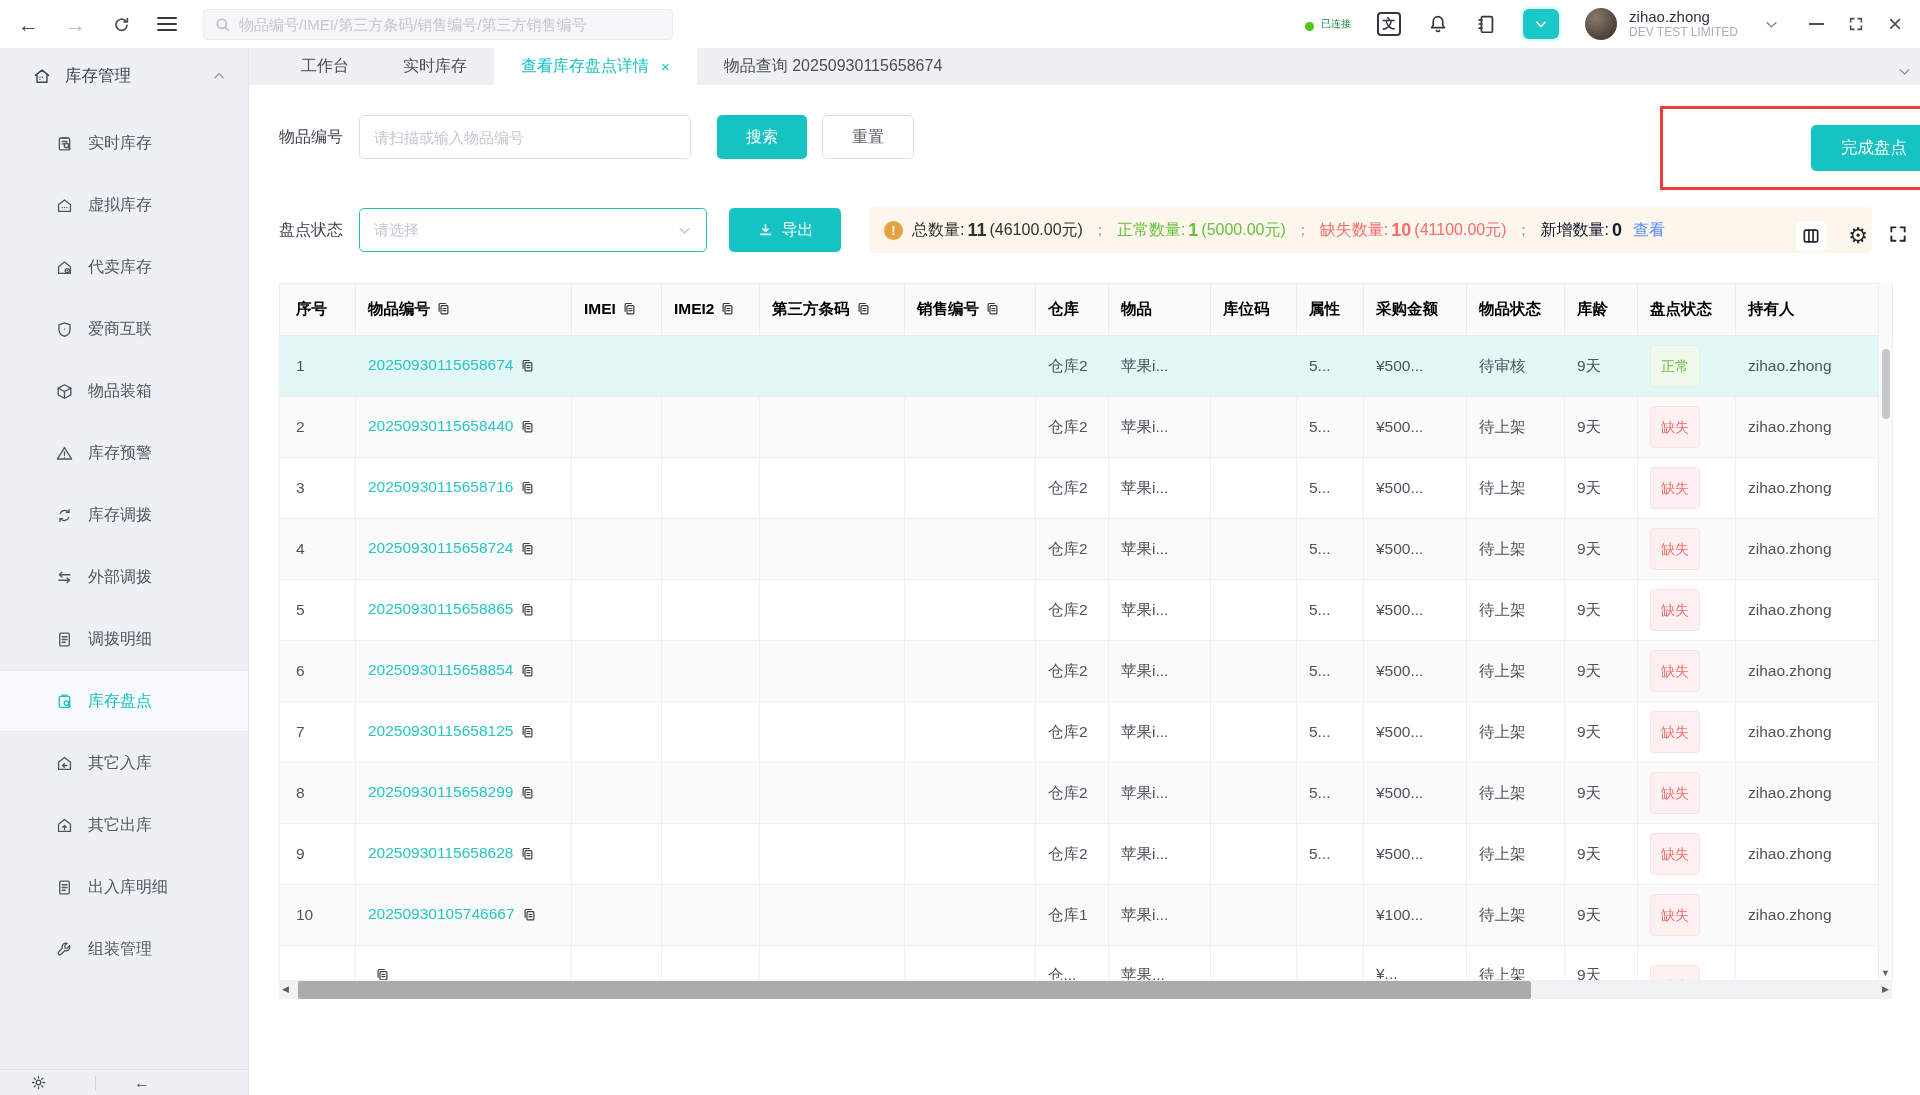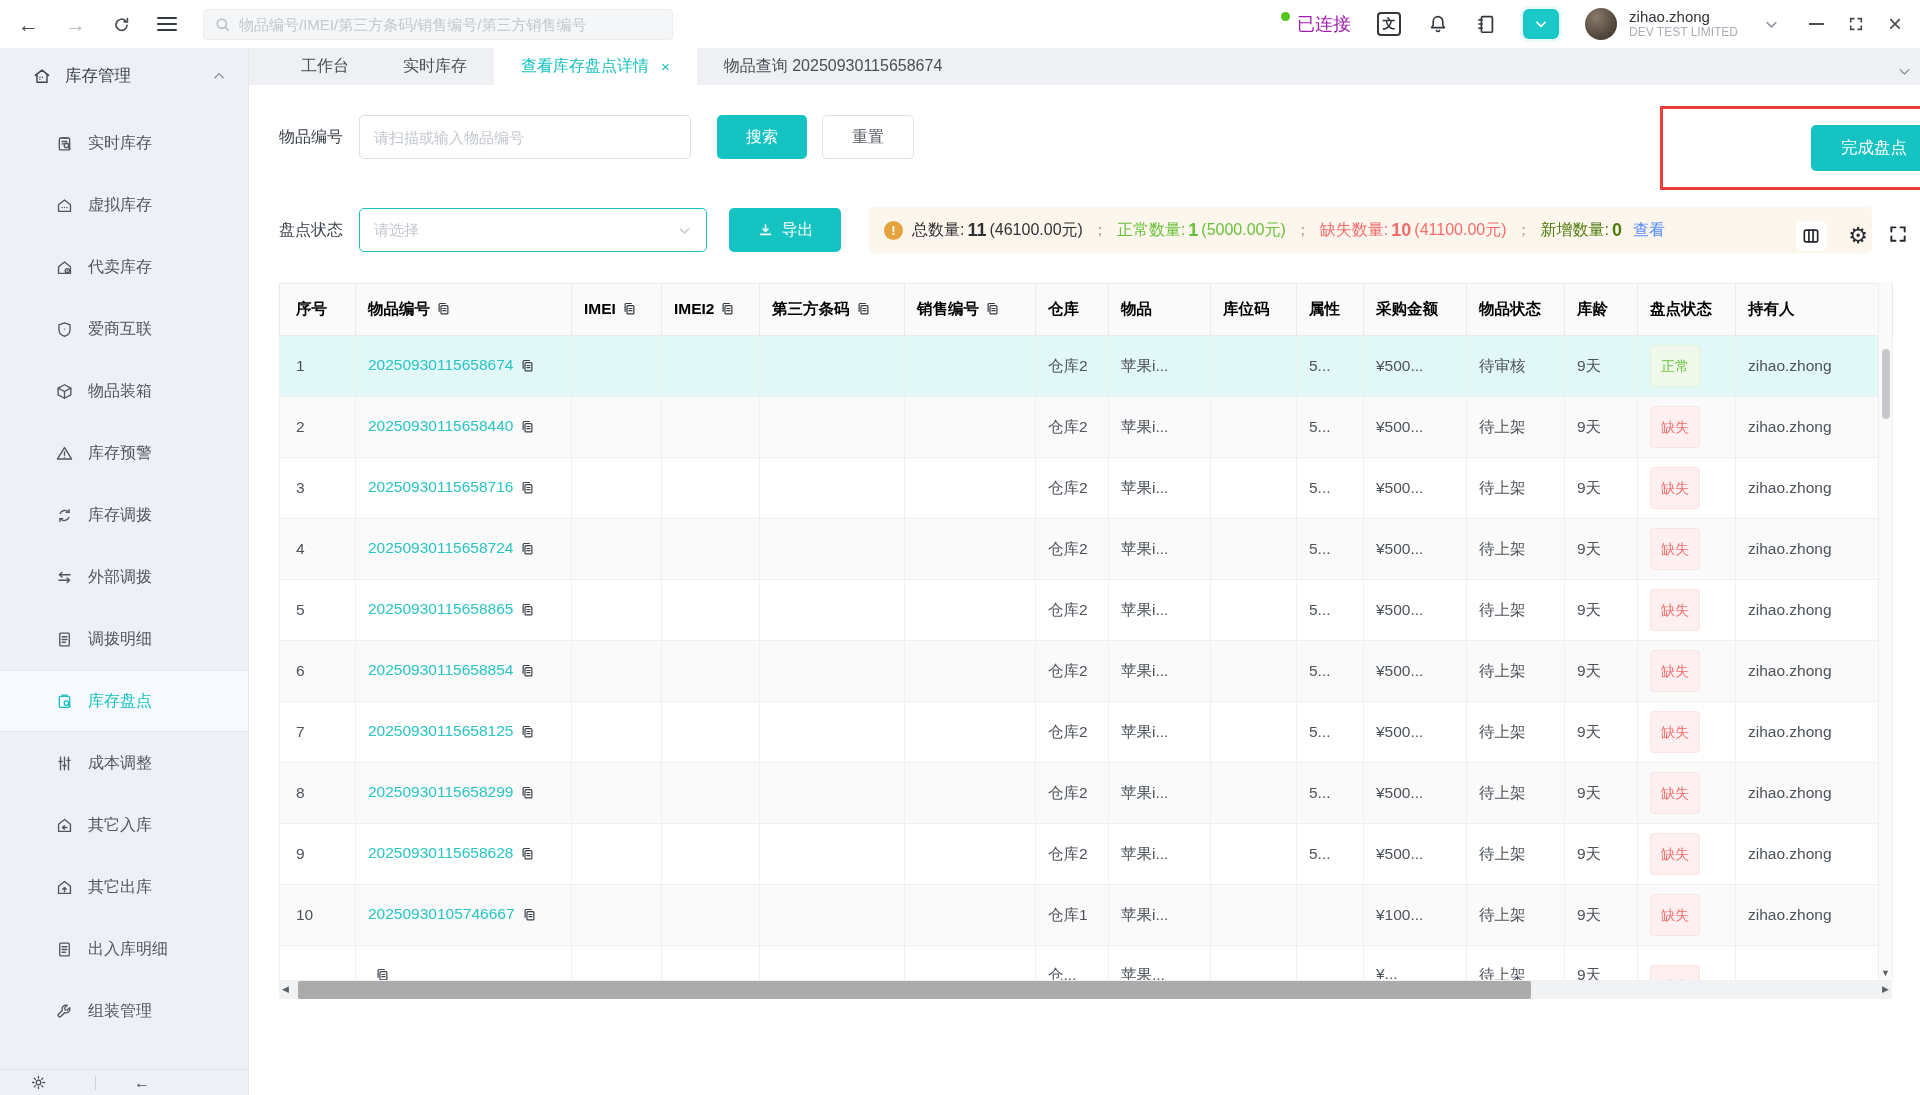--- a/index.html
+++ b/index.html
@@ -13,21 +13,21 @@
   .nav-ic svg { display:block; }
   .burger { width:20px; margin-right:26px; cursor:pointer; }
   .burger i { display:block; height:2.6px; background:#33383d; border-radius:2px; margin:3.4px 0; }
   .global-search { width:470px; height:31px; background:#f5f6f7; border:1px solid #ececec; border-radius:4px;
     display:flex; align-items:center; padding:0 10px; color:#c0c4cc; }
   .global-search svg { margin-right:8px; flex:none; }
   .global-search input { border:none; outline:none; background:transparent; width:100%; font-size:15px; color:#606266;
     font-family:inherit; }
   .global-search input::placeholder { color:#c3c7cf; }
   .tb-right { margin-left:auto; display:flex; align-items:center; gap:26px; }
-  .conn { display:flex; align-items:flex-start; gap:7px; font-size:18px; color:#a21caf; }
+  .conn { display:flex; align-items:flex-end; gap:7px; font-size:10px; color:#15803d; }
   .conn .dot { width:9px; height:9px; border-radius:50%; background:#52c41a; }
   .tb-ic { color:#33383d; cursor:pointer; display:flex; align-items:center; }
   .lang-box { width:24px; height:24px; border:2px solid #33383d; border-radius:4px; font-size:13px; font-weight:bold;
     display:flex; align-items:center; justify-content:center; color:#33383d; }
   .teal-chip { width:36px; height:30px; border-radius:6px; background:#1bc8c8; box-shadow:0 0 0 3px #eafafa;
     display:flex; align-items:center; justify-content:center; cursor:pointer; }
   .avatar { width:32px; height:32px; border-radius:50%; background:radial-gradient(circle at 35% 30%,#8a7a6a,#4c4238 70%); }
   .user-block { line-height:1.15; margin-left:-14px; }
   .user-name { font-size:15px; color:#2e3338; }
   .user-org { font-size:12px; color:#a9adb5; }
@@ -86,21 +86,21 @@
     align-items:center; justify-content:center; gap:8px; }
 
   .alertbar { margin-left:28px; margin-right:48px; flex:1; height:46px; background:#fdf6ec; border-radius:5px;
     display:flex; align-items:center; padding:0 15px; font-size:16px; color:#303133; white-space:nowrap; overflow:hidden; }
   .warn-ic { width:19px; height:19px; border-radius:50%; background:#e6a23c; color:#fff; font-size:13px; font-weight:bold;
     display:inline-flex; align-items:center; justify-content:center; margin-right:9px; flex:none; }
   .alertbar b { font-size:18px; margin:0 3px; }
   .seg-sep { color:#9aa0a8; margin:0 9px; }
   .seg-normal { color:#67c23a; }
   .seg-missing { color:#f56c6c; }
-  .seg-added { color:#4d7c0f; }
+  .seg-added { color:#0f172a; }
   .view-link { color:#5b8ff9; margin-left:8px; cursor:pointer; }
 
   .tool-ics { position:absolute; top:136px; right:0; width:130px; height:30px; z-index:3; }
   .ic-density { position:absolute; right:94px; top:0; width:30px; height:30px; background:#fff; border-radius:5px;
     display:flex; align-items:center; justify-content:center; color:#23282e; cursor:pointer; }
   .ic-gear { position:absolute; right:52px; top:1px; font-size:22px; color:#23282e; cursor:pointer; line-height:28px; }
   .ic-full { position:absolute; right:12px; top:3px; color:#23282e; cursor:pointer; }
 
   
   .table-wrap { margin-top:30px; width:1613px; position:relative; }
@@ -316,29 +316,20 @@
               <path d="M9 5.5V4h6v1.5"></path>
               <circle cx="14.5" cy="14" r="2.8"></circle>
               <path d="M16.7 16.2L19 18.5"></path>
             </svg>
           </span>
           <span>库存盘点</span>
         </div>
         <div class="side-item">
           <span class="si">
             <svg class="i " width="19" height="19" viewBox="0 0 24 24" fill="none" stroke="currentColor" stroke-width="1.7" stroke-linecap="round" stroke-linejoin="round">
-              <path d="M7 4v16M12 4v16M17 4v16"></path>
-              <path d="M5 9.5h4M10 14.5h4M15 8h4"></path>
-            </svg>
-          </span>
-          <span>成本调整</span>
-        </div>
-        <div class="side-item">
-          <span class="si">
-            <svg class="i " width="19" height="19" viewBox="0 0 24 24" fill="none" stroke="currentColor" stroke-width="1.7" stroke-linecap="round" stroke-linejoin="round">
               <path d="M4.5 10.5L12 4.5l7.5 6V19.5h-15z"></path>
               <path d="M15 14.5H9.5M11.8 12.2L9.5 14.5l2.3 2.3"></path>
             </svg>
           </span>
           <span>其它入库</span>
         </div>
         <div class="side-item">
           <span class="si">
             <svg class="i " width="19" height="19" viewBox="0 0 24 24" fill="none" stroke="currentColor" stroke-width="1.7" stroke-linecap="round" stroke-linejoin="round">
               <path d="M4.5 10.5L12 4.5l7.5 6V19.5h-15z"></path>

